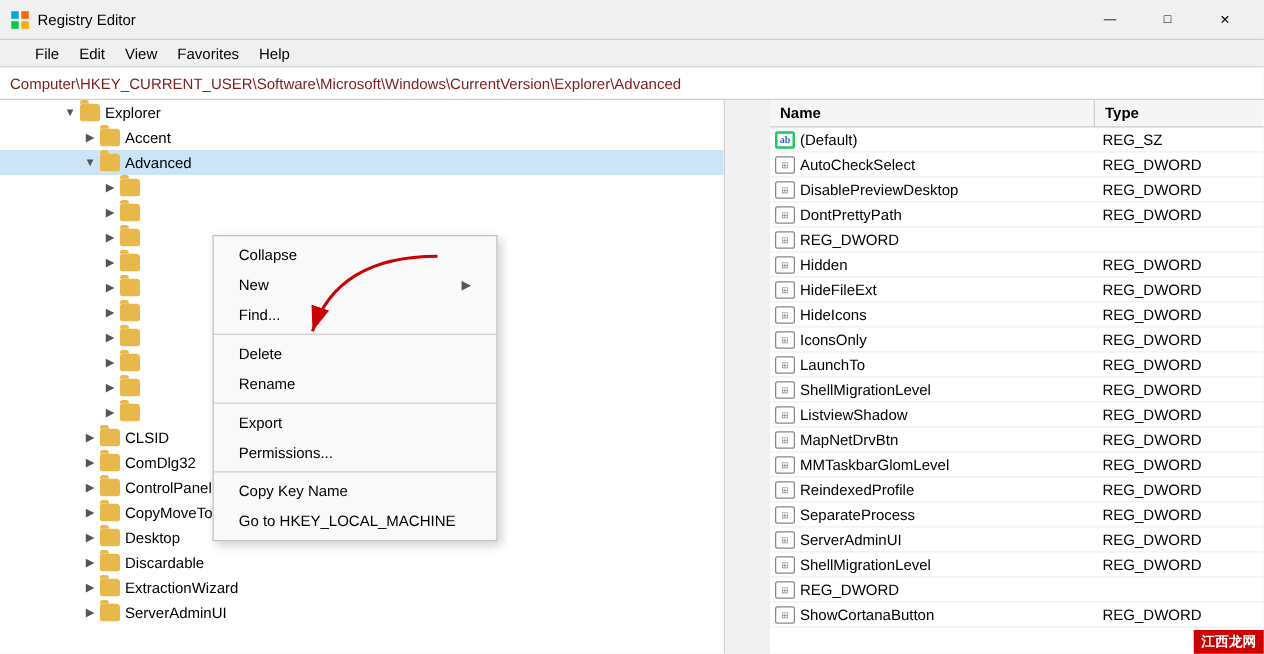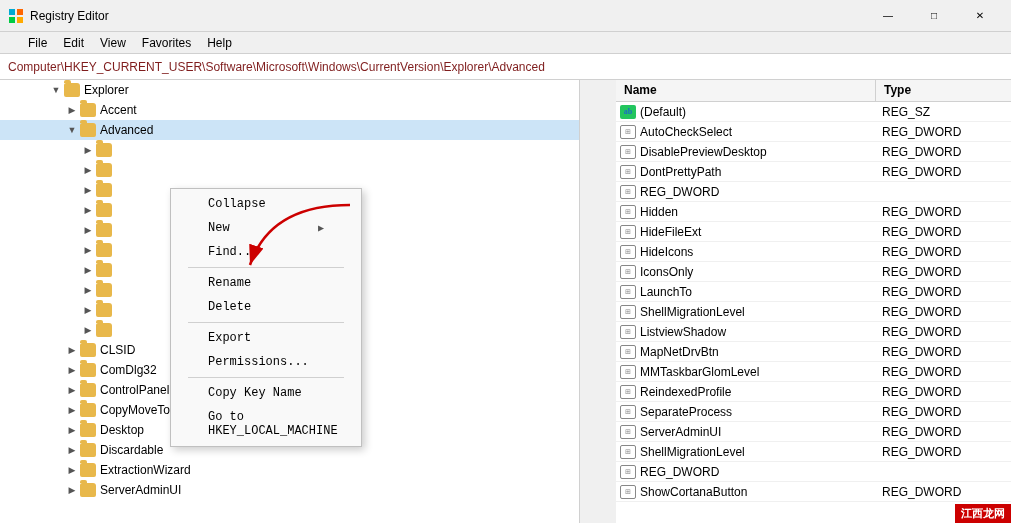--- a/index.html
+++ b/index.html
@@ -137,27 +137,26 @@
     .tree-label {
       font-size: 12px;
       color: #000;
     }
 
     
     .context-menu {
       position: absolute;
       top: 108px;
       left: 170px;
-      width: 192px;
+      width: 228px;
       background: #f9f9f9;
       border: 1px solid #c0c0c0;
       box-shadow: 3px 3px 8px rgba(0,0,0,0.2);
       z-index: 100;
-      padding: 3px 17px;
-      font-family: Liberation Mono, monospace;
+      padding: 3px 0;
     }
     .ctx-item {
       padding: 5px 20px;
       cursor: pointer;
       font-size: 12px;
       display: flex;
       align-items: center;
       justify-content: space-between;
     }
     .ctx-separator {
@@ -204,21 +203,21 @@
     }
 
     .reg-icon {
       width: 16px;
       height: 14px;
       margin: 0 4px;
       flex-shrink: 0;
     }
     .reg-icon-ab {
       background: #fff;
-      border: 7px solid #22c55e;
+      border: 2px solid #22c55e;
       border-radius: 2px;
       font-size: 8px;
       display: flex;
       align-items: center;
       justify-content: center;
       color: #1a6dc4;
       font-weight: bold;
       font-family: serif;
     }
     .reg-icon-dword {
@@ -533,24 +532,24 @@
       </div>
       <div class="ctx-item">
         <span>New</span>
         <span class="ctx-arrow">▶</span>
       </div>
       <div class="ctx-item">
         <span>Find...</span>
       </div>
       <div class="ctx-separator"></div>
       <div class="ctx-item">
+        <span>Delete</span>
+      </div>
+      <div class="ctx-item">
         <span>Rename</span>
-      </div>
-      <div class="ctx-item">
-        <span>Delete</span>
       </div>
       <div class="ctx-separator"></div>
       <div class="ctx-item">
         <span>Export</span>
       </div>
       <div class="ctx-item">
         <span>Permissions...</span>
       </div>
       <div class="ctx-separator"></div>
       <div class="ctx-item">

